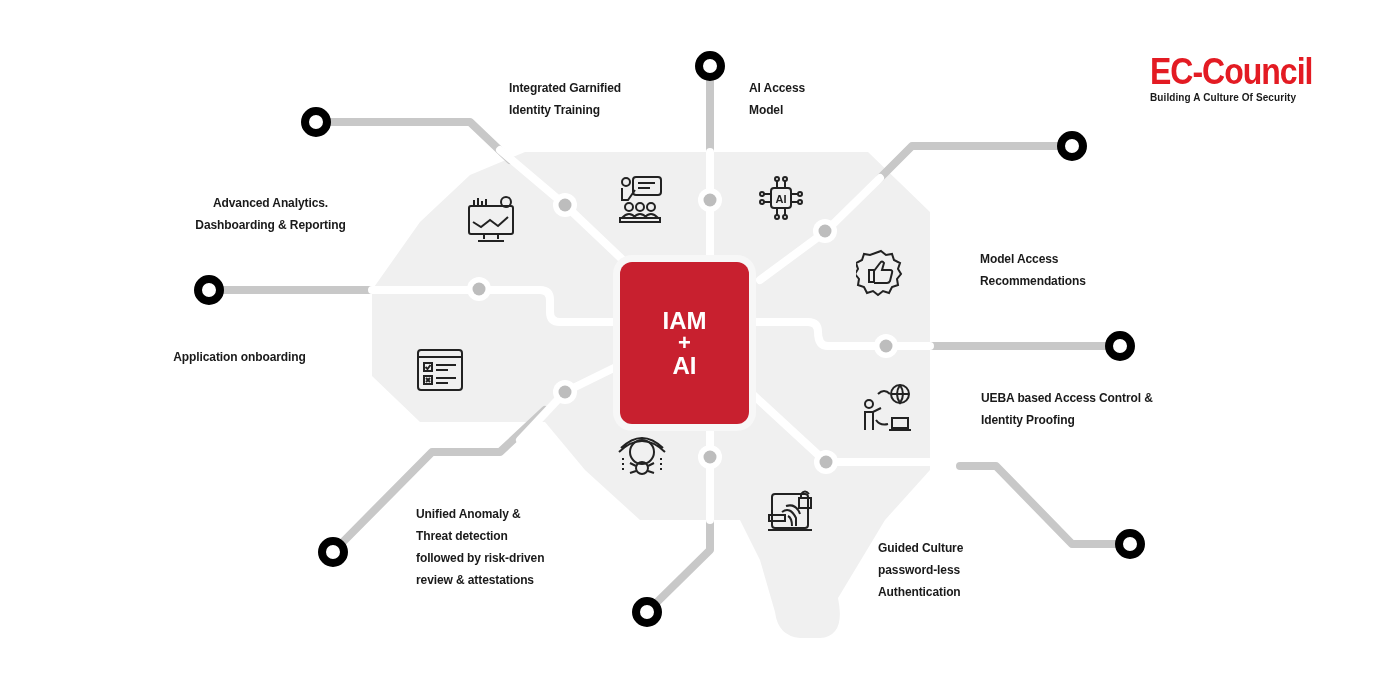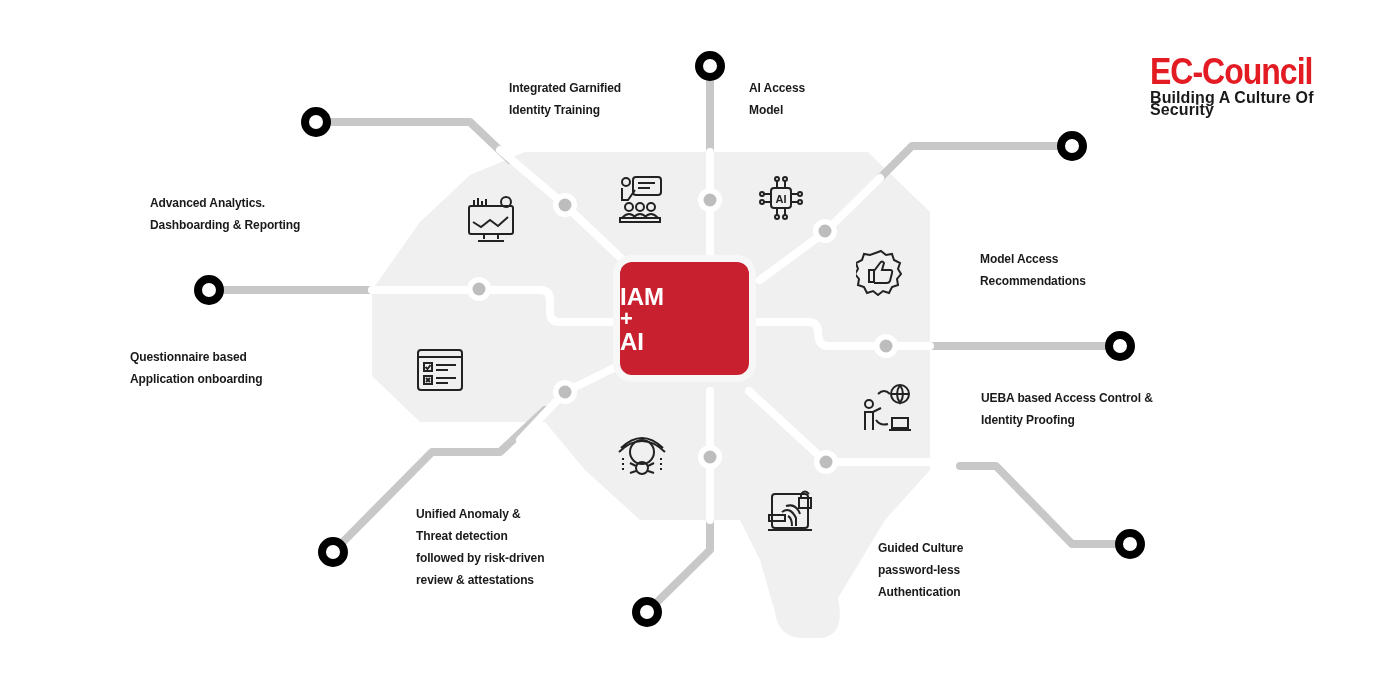--- a/index.html
+++ b/index.html
@@ -3,31 +3,31 @@
 <meta charset="utf-8">
 <style>
   html, body { margin: 0; padding: 0; background: #ffffff; }
   body { width: 1379px; height: 689px; position: relative; overflow: hidden;
          font-family: "Liberation Sans", "DejaVu Sans", sans-serif; }
   .stage { position: absolute; left: 0; top: 0; width: 1379px; height: 689px; }
   svg.diagram { position: absolute; left: 0; top: 0; }
   .label { position: absolute; color: #1a1a1a; font-size: 12px; font-weight: bold;
            line-height: 22px; letter-spacing: -0.1px; white-space: nowrap; }
   .label .ln { display: block; }
-  .right { text-align: left; }
-  .hub { position: absolute; left: 620px; top: 262px; width: 129px; height: 113px;
+  .right { text-align: center; }
+  .hub { position: absolute; left: 620px; top: 262px; width: 129px; height: 162px;
          background: #c8202f; border-radius: 12px; box-shadow: 0 0 0 7px #f7f7f7;
-         display: flex; flex-direction: column; justify-content: center;
+         display: flex; flex-direction: column; align-items: center; justify-content: center;
          color: #ffffff; font-weight: bold; font-size: 24px; line-height: 25px; }
   .hub .plus { font-size: 22px; line-height: 20px; }
   .brand { position: absolute; left: 1150px; top: 52px; width: 168px; }
   .brand-name { display: block; color: #e31b23; font-family: "Liberation Sans", sans-serif;
                 font-weight: bold; font-size: 32px; line-height: 34px; letter-spacing: -1px;
                 transform: scaleY(1.15); transform-origin: top left; }
-  .brand-tag { display: block; color: #1a1a1a; font-weight: bold; font-size: 16px;
+  .brand-tag { display: block; color: #1a1a1a; font-weight: bold; font-size: 10px;
                line-height: 12px; margin-top: 6px; letter-spacing: 0.1px; }
   .icon { position: absolute; width: 50px; height: 50px; }
 </style>
 </head>
 <body>
 
 <div class="stage">
 
   <svg class="diagram" width="1379" height="689" viewBox="0 0 1379 689">
 
@@ -194,21 +194,20 @@
   </div>
   <div class="label right" style="left:150px;top:192px;width:241px">
     <span class="ln">Advanced Analytics.</span>
     <span class="ln">Dashboarding &amp; Reporting</span>
   </div>
   <div class="label" style="left:980px;top:248px">
     <span class="ln">Model Access</span>
     <span class="ln">Recommendations</span>
   </div>
   <div class="label right" style="left:130px;top:346px;width:219px">
-    <span class="ln">Questionnaire based</span>
     <span class="ln">Application onboarding</span>
   </div>
   <div class="label" style="left:981px;top:387px">
     <span class="ln">UEBA based Access Control &amp;</span>
     <span class="ln">Identity Proofing</span>
   </div>
   <div class="label" style="left:416px;top:503px">
     <span class="ln">Unified Anomaly &amp;</span>
     <span class="ln">Threat detection</span>
     <span class="ln">followed by risk-driven</span>

